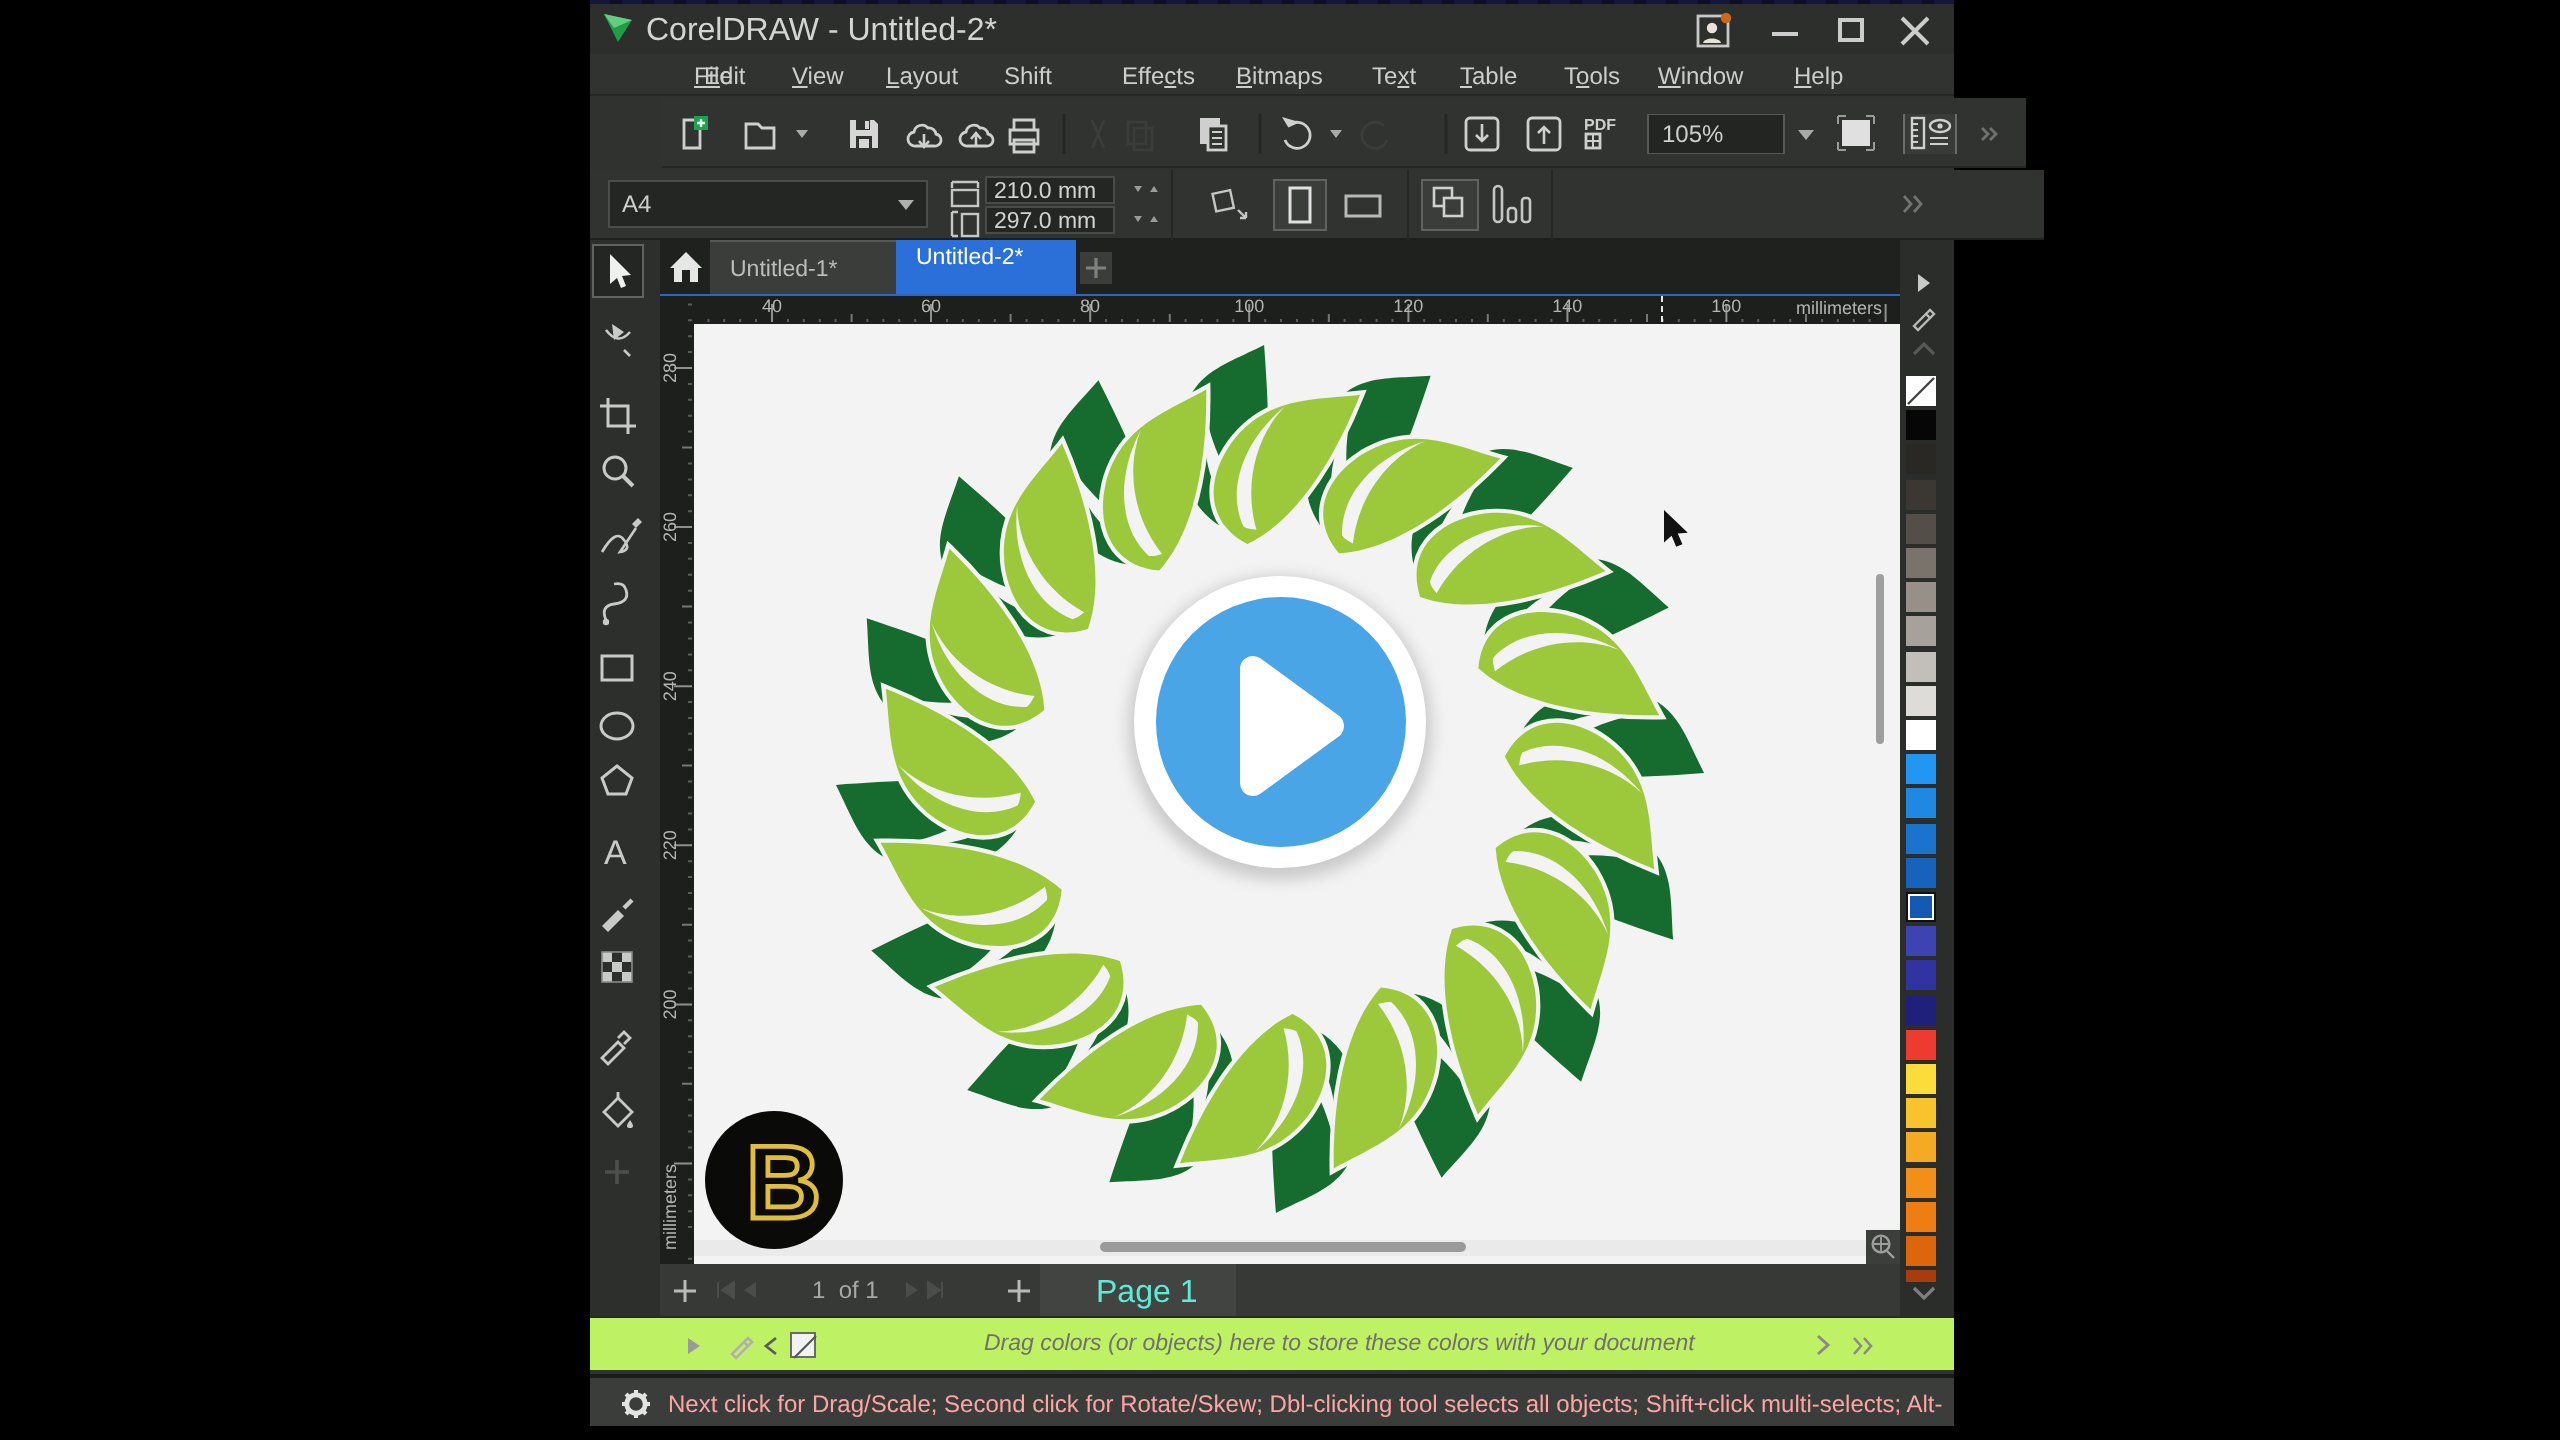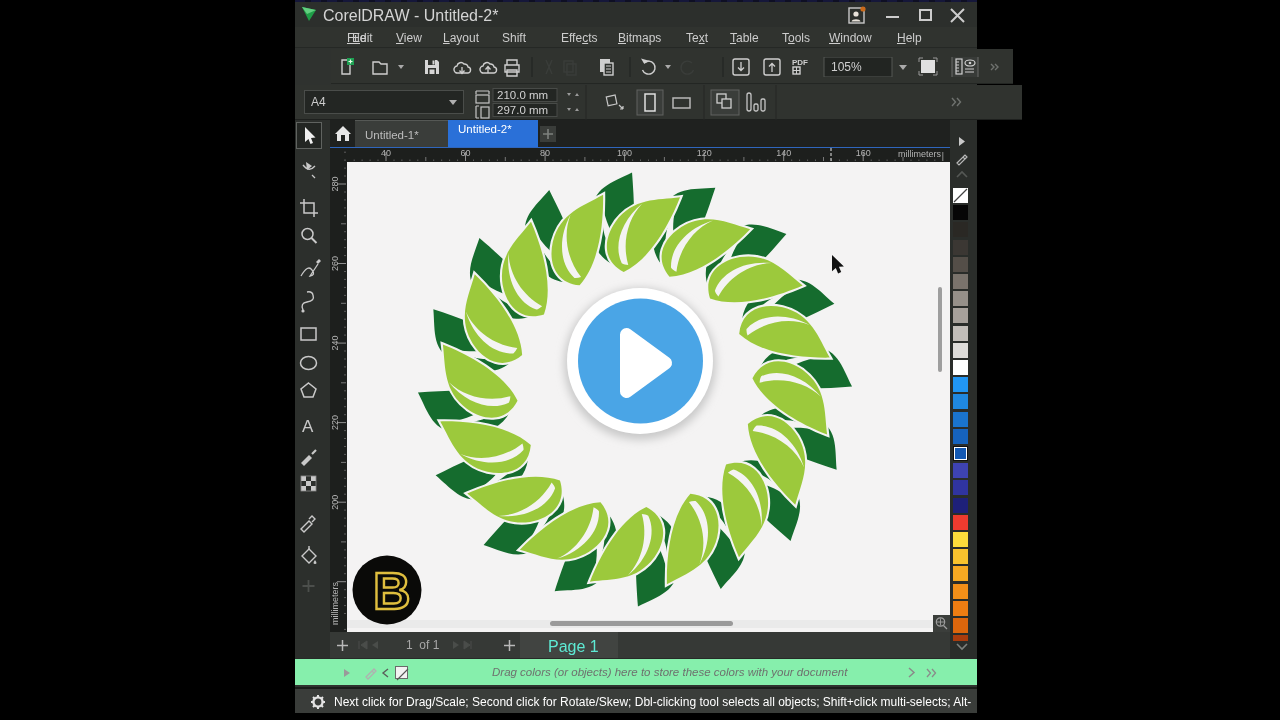--- a/index.html
+++ b/index.html
@@ -444,21 +444,21 @@
           </g>
     </svg>
     <svg class="abs" style="left:173px;top:7px;" width="13" height="13">
           <path d="M6.5 1 v11 M1 6.5 h11" stroke="#b9b9b9" stroke-width="1.5"></path>
         </svg>
     <div class="abs" style="left:190px;top:0;width:98px;height:26px;background:#414441;">
       <span class="abs" style="left:28px;top:6px;font-size:16px;color:#5eead4;">Page 1</span>
     </div>
   </div>
 
-  <div class="abs" id="colorrow" style="left:0;top:658px;width:682px;height:27px;background:#86efac;border-top:1px solid #272a27;">
+  <div class="abs" id="colorrow" style="left:0;top:658px;width:682px;height:27px;background:#bef264;border-top:1px solid #272a27;">
     <svg class="abs" style="left:48px;top:9px;" width="8" height="10">
           <path d="M1 1 L7 5 L1 9 Z" fill="#9a9a9a"></path>
         </svg>
     <svg class="abs" style="left:68px;top:5px;" width="16" height="17">
           <path d="M3 13 l6 -6 l2 2 l-6 6 Z M9 7 l2 -2 l2 2 l-2 2" stroke="#b0b0b0" fill="none" stroke-width="1.3"></path>
         </svg>
     <div class="abs" style="left:100px;top:7px;width:13px;height:13px;background:#f2f2f2;border:1px solid #6a6a6a;"><svg width="13" height="13">
             <path d="M1 12 L12 1" stroke="#555" stroke-width="1.1"></path>
           </svg></div>
     <svg class="abs" style="left:86px;top:9px;" width="9" height="10">
@@ -472,16 +472,16 @@
           <path d="M2 1 l3.5 4 l-3.5 4 M7 1 l3.5 4 l-3.5 4" stroke="#8a8a8a" fill="none" stroke-width="1.3"></path>
         </svg>
   </div>
 
   <div class="abs" id="statusbar" style="left:0;top:687px;width:682px;height:26px;background:#3a3d3a;border-top:2px solid #1a1c1a;">
     <svg class="abs" style="left:14px;top:4px;" width="18" height="18" viewBox="0 0 18 18">
       <path d="M9 2 v2 M9 16 v-2 M2 9 h2 M16 9 h-2 M4 4 l1.5 1.5 M14 14 l-1.5 -1.5 M14 4 l-1.5 1.5 M4 14 l1.5 -1.5" stroke="#e3e3e3" stroke-width="2"></path>
       <circle cx="9" cy="9" r="4.6" fill="none" stroke="#e3e3e3" stroke-width="2.4"></circle>
       <circle cx="9" cy="9" r="1.8" fill="#3a3d3a"></circle>
     </svg>
-    <span class="abs" style="left:39px;top:6px;font-size:12px;color:#ffffff;white-space:nowrap;">Next click for Drag/Scale; Second click for Rotate/Skew; Dbl-clicking tool selects all objects; Shift+click multi-selects; Alt-</span>
+    <span class="abs" style="left:39px;top:6px;font-size:12px;color:#fca5a5;white-space:nowrap;">Next click for Drag/Scale; Second click for Rotate/Skew; Dbl-clicking tool selects all objects; Shift+click multi-selects; Alt-</span>
   </div>
  </div>
 </div>
 
 </body></html>

